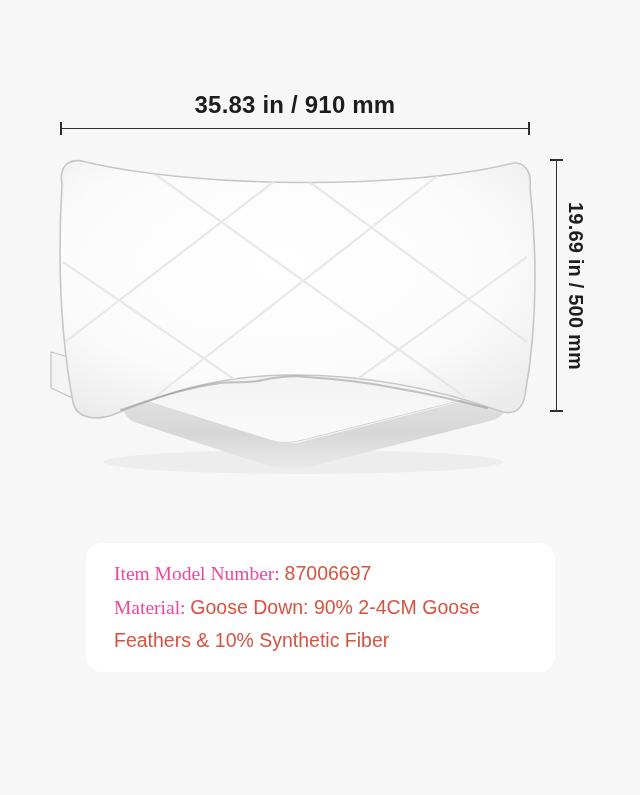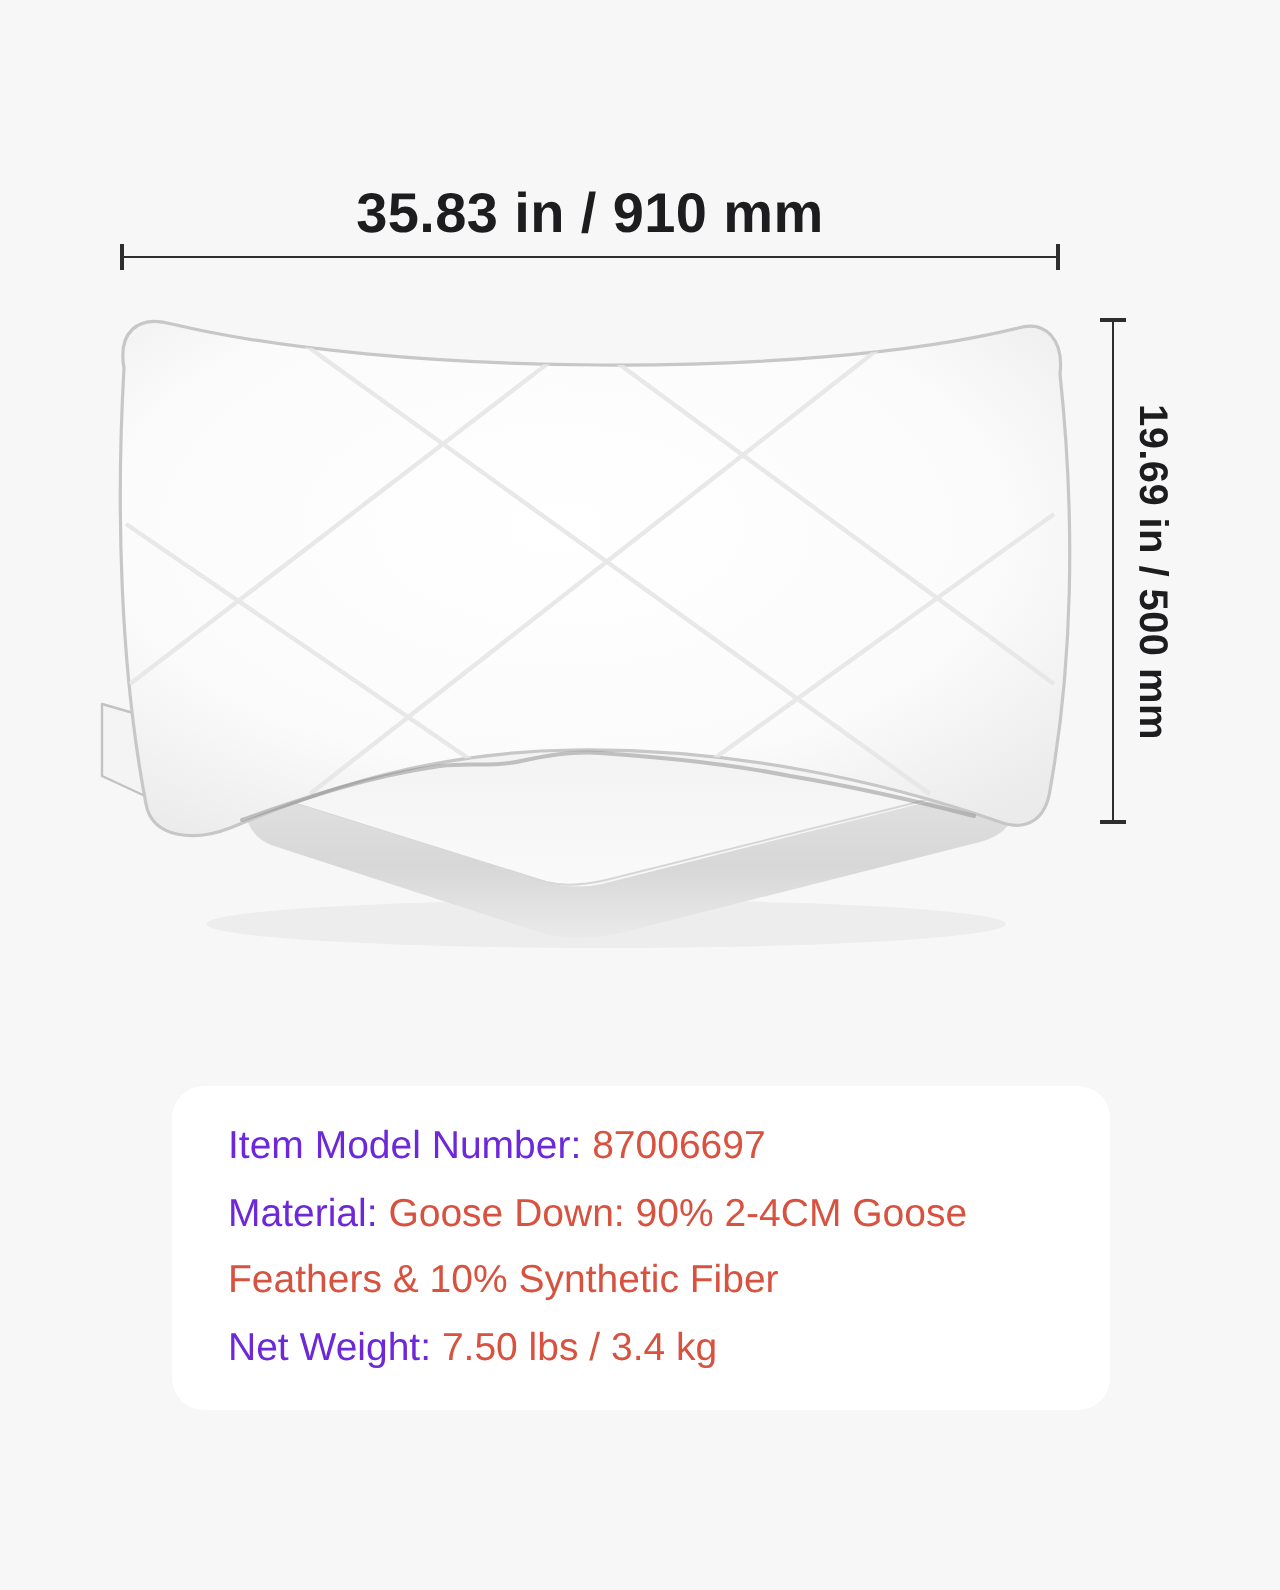--- a/index.html
+++ b/index.html
@@ -19,21 +19,21 @@
     height: 795px;
   }
 
   
   .h-dim-label {
     position: absolute;
     left: 60px;
     top: 91px;
     width: 470px;
     text-align: center;
-    font-size: 28px;
+    font-size: 24px;
     font-weight: 600;
     color: #1d1d1f;
     letter-spacing: 0.2px;
   }
   .h-dim-line {
     position: absolute;
     left: 60px;
     top: 122px;
     width: 470px;
     height: 13px;
@@ -113,21 +113,21 @@
     background: #ffffff;
     border-radius: 16px;
     padding: 14px 24px 14px 28px;
   }
   .spec-row {
     margin: 0;
     font-size: 19.5px;
     line-height: 33.5px;
     color: #595a5c;
   }
-  .spec-label { color: #6d28d9; font-weight: 400; }
+  .spec-label { color: #ec4899; font-weight: 400; font-family: Liberation Serif, serif; }
   .spec-value { color: #d7523f; font-weight: 400; }
 </style>
 </head>
 <body>
 
 <div class="stage">
 
   <div class="h-dim-label">35.83 in / 910 mm</div>
   <div class="h-dim-line">
     <span class="cap left"></span>
@@ -185,18 +185,15 @@
   </div>
   <div class="v-dim-label">19.69 in / 500 mm</div>
 
   <div class="spec-card">
     <p class="spec-row">
       <span class="spec-label">Item Model Number: </span><span class="spec-value">87006697</span>
     </p>
     <p class="spec-row">
       <span class="spec-label">Material: </span><span class="spec-value">Goose Down: 90% 2-4CM Goose Feathers &amp; 10% Synthetic Fiber</span>
     </p>
-    <p class="spec-row">
-      <span class="spec-label">Net Weight: </span><span class="spec-value">7.50 lbs / 3.4 kg</span>
-    </p>
   </div>
 
 </div>
 
 </body></html>

